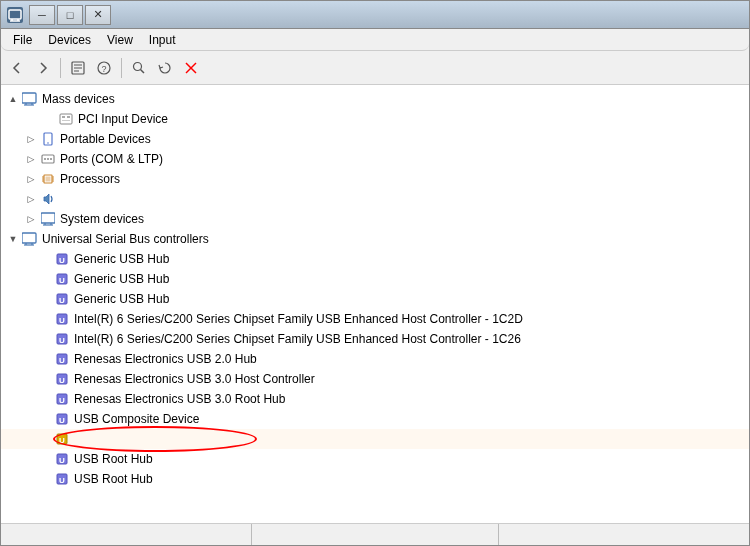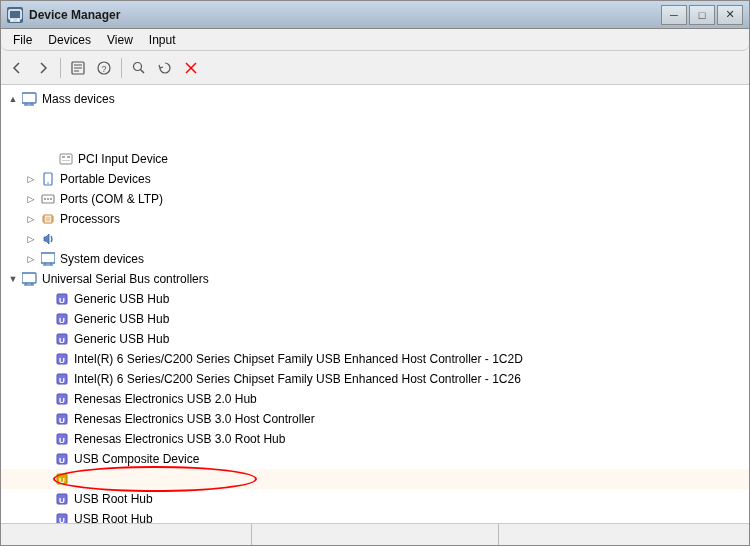--- a/index.html
+++ b/index.html
@@ -229,21 +229,20 @@
 
   <div class="title-bar">
     <div class="title-bar-icon">
       <svg width="14" height="14" viewBox="0 0 14 14">
         <rect x="1" y="2" width="12" height="9" rx="1" fill="none" stroke="#fff" stroke-width="1.5"></rect>
         <line x1="4" y1="11" x2="4" y2="13" stroke="#fff" stroke-width="1.5"></line>
         <line x1="10" y1="11" x2="10" y2="13" stroke="#fff" stroke-width="1.5"></line>
         <line x1="2" y1="13" x2="12" y2="13" stroke="#fff" stroke-width="1.5"></line>
       </svg>
     </div>
-    <span class="title-text">Device Manager</span>
     <div class="window-controls">
       <div class="win-btn">─</div>
       <div class="win-btn">□</div>
       <div class="win-btn">✕</div>
     </div>
   </div>
 
   <div class="menu-bar">
     <span class="menu-item">File</span>
     <span class="menu-item">Devices</span>
@@ -307,21 +306,21 @@
           <svg width="16" height="14" viewBox="0 0 16 14">
             <rect x="0" y="1" width="14" height="10" rx="1" fill="none" stroke="#4a7ab5" stroke-width="1.3"></rect>
             <line x1="4" y1="11" x2="4" y2="13" stroke="#4a7ab5" stroke-width="1.2"></line>
             <line x1="10" y1="11" x2="10" y2="13" stroke="#4a7ab5" stroke-width="1.2"></line>
             <line x1="2" y1="13" x2="12" y2="13" stroke="#4a7ab5" stroke-width="1.2"></line>
           </svg>
         </span>
         <span class="item-label">Mass devices</span>
       </div>
 
-      <div class="tree-item indent-2" style="padding-left:40px;margin-top:40px;">
+      <div class="tree-item indent-2" style="padding-left:40px;">
         <span class="expand-icon" style="color:transparent;">▷</span>
         <span class="device-icon">
           <svg width="14" height="14" viewBox="0 0 14 14">
             <rect x="1" y="2" width="12" height="10" rx="1" fill="#fff" stroke="#888" stroke-width="1"></rect>
             <rect x="3" y="4" width="3" height="2" fill="#aaa"></rect>
             <rect x="8" y="4" width="3" height="2" fill="#aaa"></rect>
             <rect x="3" y="8" width="8" height="1" fill="#ccc"></rect>
           </svg>
         </span>
         <span class="item-label">PCI Input Device</span>

